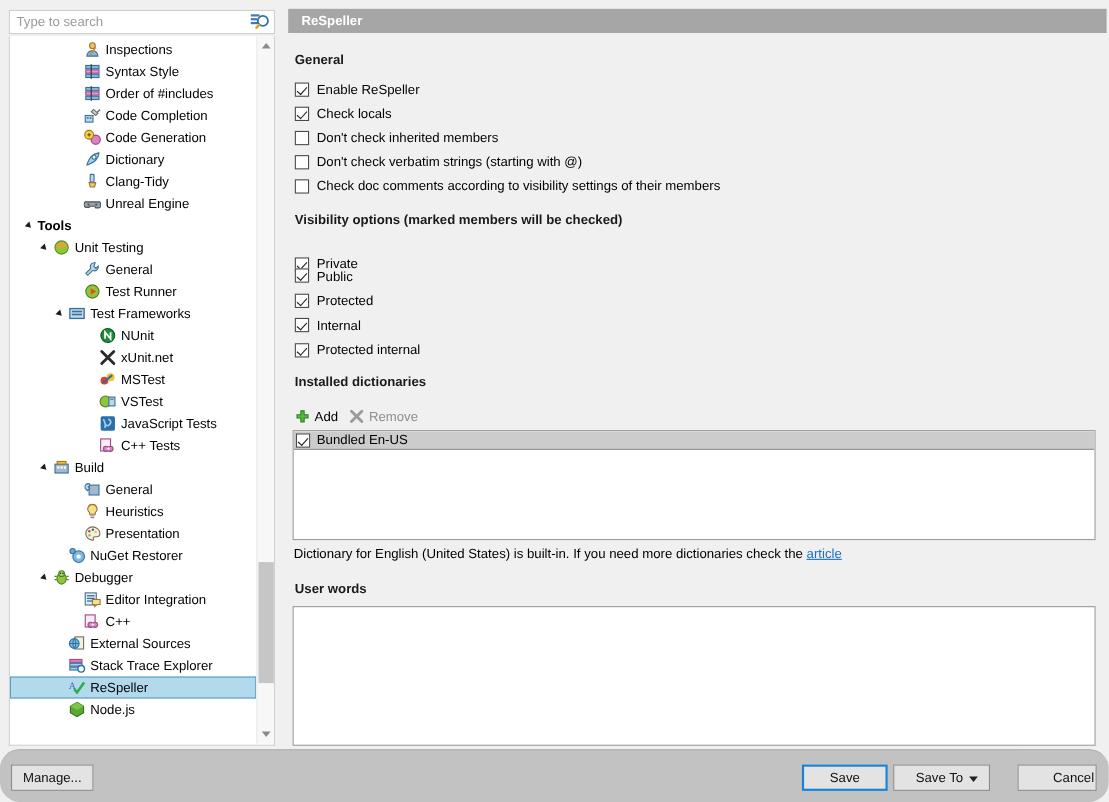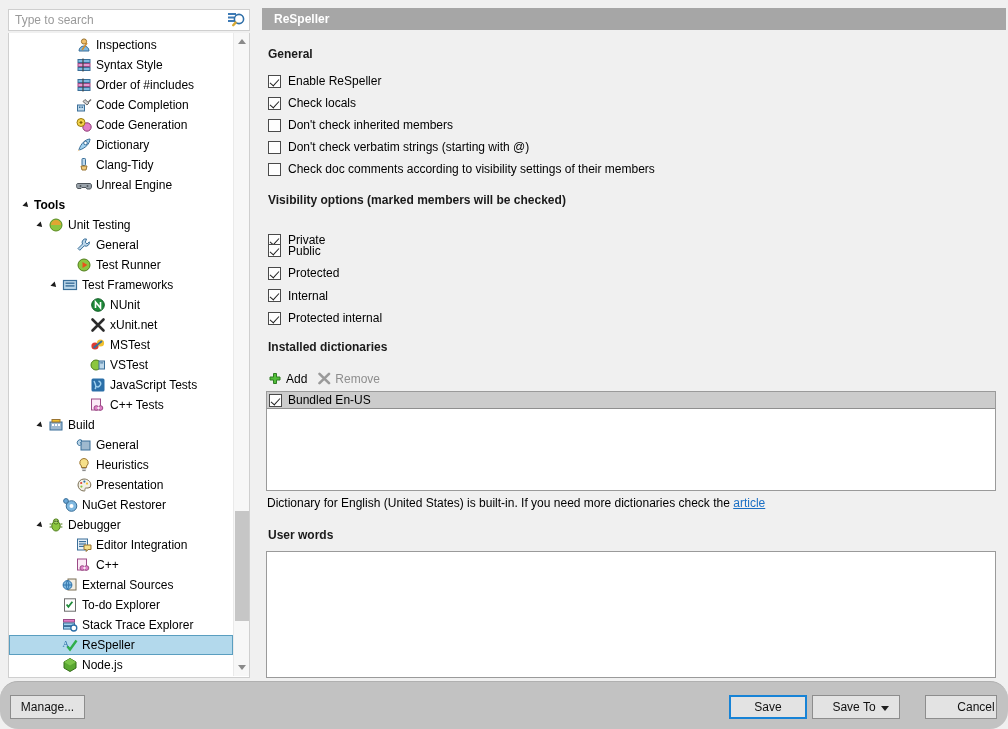--- a/index.html
+++ b/index.html
@@ -637,31 +637,20 @@
             <div style="width: 40px; flex: 0 0 auto;"></div>
             <div class="exp"></div>
             <span class="ico">
               <svg width="16" height="16" viewBox="0 0 16 16">
                 <rect x="6" y="2" width="8" height="11" fill="#f2efe4" stroke="#7a6f55"></rect>
                 <circle cx="5.5" cy="8" r="4.4" fill="#7fb8e0" stroke="#2b6fa8"></circle>
                 <path d="M1.1 8h8.8M5.5 3.6c1.8 2.6 1.8 6.2 0 8.8M5.5 3.6c-1.8 2.6-1.8 6.2 0 8.8" stroke="#2b6fa8" fill="none" stroke-width="0.9"></path>
               </svg>
             </span>
             <span class="lbl">External Sources</span>
-          </div>
-          <div class="tree-item">
-            <div style="width: 40px; flex: 0 0 auto;"></div>
-            <div class="exp"></div>
-            <span class="ico">
-              <svg width="16" height="16" viewBox="0 0 16 16">
-                <rect x="2.5" y="1.8" width="11" height="12.4" fill="#fefefe" stroke="#6b6b6b"></rect>
-                <path d="M4.6 7.5 l1.8 2.2 4-5" stroke="#1f8b3a" stroke-width="1.8" fill="none"></path>
-              </svg>
-            </span>
-            <span class="lbl">To-do Explorer</span>
           </div>
           <div class="tree-item">
             <div style="width: 40px; flex: 0 0 auto;"></div>
             <div class="exp"></div>
             <span class="ico">
               <svg width="16" height="16" viewBox="0 0 16 16">
                 <rect x="1.5" y="2.5" width="11" height="2.6" fill="#e07ec8" stroke="#9b4a86"></rect>
                 <rect x="1.5" y="6" width="11" height="2.6" fill="#9fd0ef" stroke="#3a6f99"></rect>
                 <rect x="1.5" y="9.5" width="8" height="2.6" fill="#9fd0ef" stroke="#3a6f99"></rect>
                 <circle cx="11.8" cy="11" r="3" fill="#fff" stroke="#2b6fa8" stroke-width="1.3"></circle>

